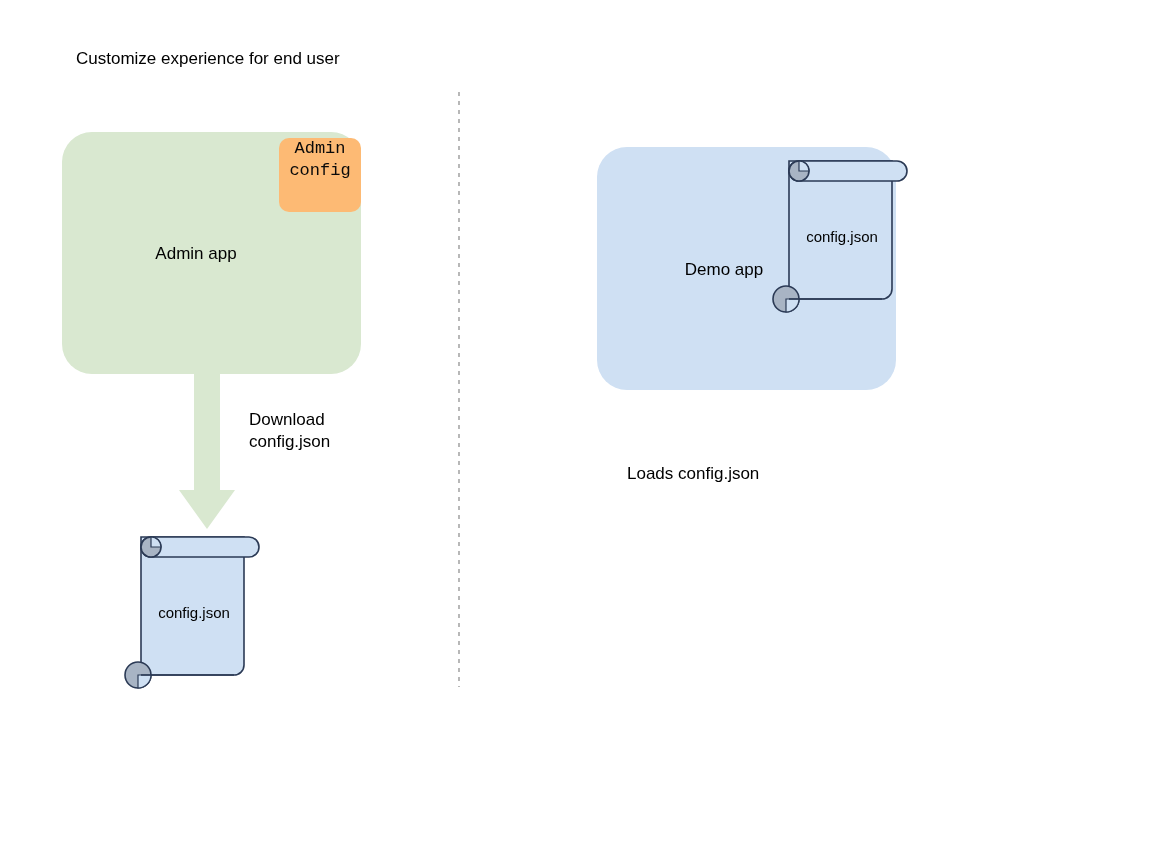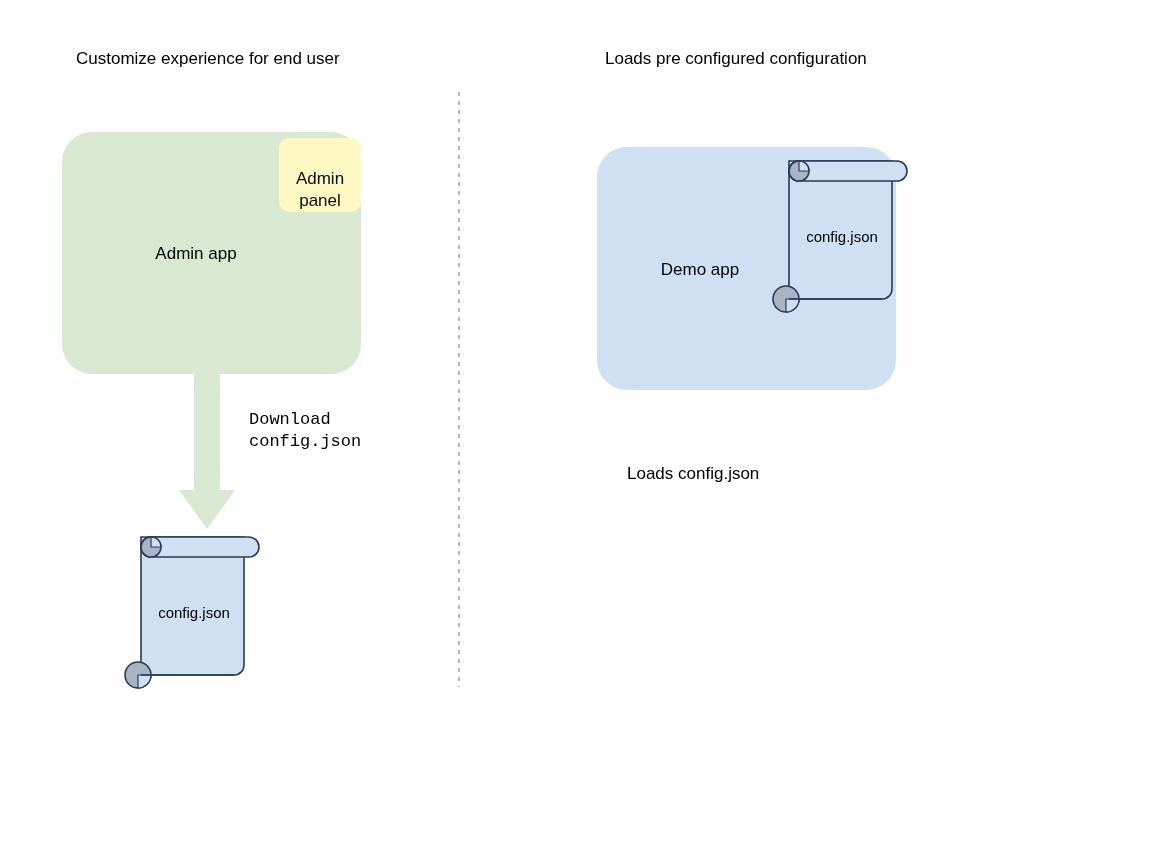--- a/index.html
+++ b/index.html
@@ -43,29 +43,30 @@
     color: #000000;
     text-align: center;
     white-space: nowrap;
   }
 
   
   .panel-chip {
     background: #5aa councils;
   }
   .panel-chip {
-    background: #fef9c3;
+    background: #fdba74;
     border-radius: 10px;
     display: flex;
-    align-items: flex-end;
+    align-items: flex-start;
     justify-content: center;
     text-align: center;
     font-size: 17px;
     line-height: 22px;
     color: #0a0a0a;
+    font-family: Liberation Mono, monospace;
   }
 
   
   .caption {
     font-size: 17px;
     line-height: 22px;
     color: #000000;
     white-space: pre-line;
   }
 
@@ -85,31 +86,31 @@
 
 <div id="canvas">
 
   <div class="abs section-title" style="left:76px; top:49px;">Customize experience for end user</div>
 
   <div class="abs app-box app-box-green" style="left:62px; top:132px; width:299px; height:242px;"></div>
 
   <div class="abs panel-chip" style="left:279px; top:138px; width:82px; height:74px;">
     <div>
       <div>Admin</div>
-      <div>panel</div>
+      <div>config</div>
     </div>
   </div>
 
   <div class="abs app-label" style="left:62px; top:244px; width:268px;">Admin app</div>
 
   <svg class="overlay" style="left:178px; top:372px;" width="58" height="158" viewBox="0 0 58 158">
     <polygon points="16,0 42,0 42,118 57,118 29,157 1,118 16,118" fill="#d9e8d0"></polygon>
   </svg>
 
-  <div class="abs caption" style="left:249px; top:409px;font-family:Liberation Mono, monospace;"><span>Download</span><br><span>config.json</span></div>
+  <div class="abs caption" style="left:249px; top:409px;"><span>Download</span><br><span>config.json</span></div>
 
   <svg class="overlay" style="left:118px; top:525px;" width="152" height="168" viewBox="0 0 152 168">
 
     <path d="M23,12 L23,150 L116,150 A10,10 0 0 0 126,140 L126,12 Z" fill="#cfe0f3" stroke="#2b3a55" stroke-width="1.6"></path>
 
     <path d="M33,12 L131,12 A10,10 0 0 1 131,32 L33,32 A10,10 0 0 1 33,12 Z" fill="#cfe0f3" stroke="#2b3a55" stroke-width="1.6"></path>
 
     <circle cx="33" cy="22" r="10" fill="#a8b4c4" stroke="#2b3a55" stroke-width="1.6"></circle>
     <path d="M33,22 L43,22 A10,10 0 0 0 33,12 Z" fill="#cfe0f3" stroke="#2b3a55" stroke-width="1.2"></path>
 
@@ -117,25 +118,24 @@
     <path d="M20,150 L33,150 A13,13 0 0 1 20,163 Z" fill="#cfe0f3" stroke="#2b3a55" stroke-width="1.2"></path>
     <line x1="23" y1="150" x2="116" y2="150" stroke="#2b3a55" stroke-width="1.6"></line>
   </svg>
 
   <div class="abs doc-label" style="left:118px; top:604px; width:152px;">config.json</div>
 
   <svg class="overlay" style="left:450px; top:90px;" width="18" height="600" viewBox="0 0 18 600">
     <line x1="9" y1="2" x2="9" y2="597" stroke="#9a9a9a" stroke-width="1.4" stroke-dasharray="4 5"></line>
   </svg>
 
-  <div class="abs section-title" style="left:605px; top:49px;">Loads pre configured configuration</div>
 
   <div class="abs app-box app-box-blue" style="left:597px; top:147px; width:299px; height:243px;"></div>
 
-  <div class="abs app-label" style="left:597px; top:260px; width:206px;">Demo app</div>
+  <div class="abs app-label" style="left:597px; top:260px; width:206px;padding-left:24px;">Demo app</div>
 
   <svg class="overlay" style="left:766px; top:149px; " width="152" height="168" viewBox="0 0 152 168">
     <path d="M23,12 L23,150 L116,150 A10,10 0 0 0 126,140 L126,12 Z" fill="#cfe0f3" stroke="#2b3a55" stroke-width="1.6"></path>
     <path d="M33,12 L131,12 A10,10 0 0 1 131,32 L33,32 A10,10 0 0 1 33,12 Z" fill="#cfe0f3" stroke="#2b3a55" stroke-width="1.6"></path>
     <circle cx="33" cy="22" r="10" fill="#a8b4c4" stroke="#2b3a55" stroke-width="1.6"></circle>
     <path d="M33,22 L43,22 A10,10 0 0 0 33,12 Z" fill="#cfe0f3" stroke="#2b3a55" stroke-width="1.2"></path>
     <circle cx="20" cy="150" r="13" fill="#a8b4c4" stroke="#2b3a55" stroke-width="1.6"></circle>
     <path d="M20,150 L33,150 A13,13 0 0 1 20,163 Z" fill="#cfe0f3" stroke="#2b3a55" stroke-width="1.2"></path>
     <line x1="23" y1="150" x2="116" y2="150" stroke="#2b3a55" stroke-width="1.6"></line>
   </svg>

